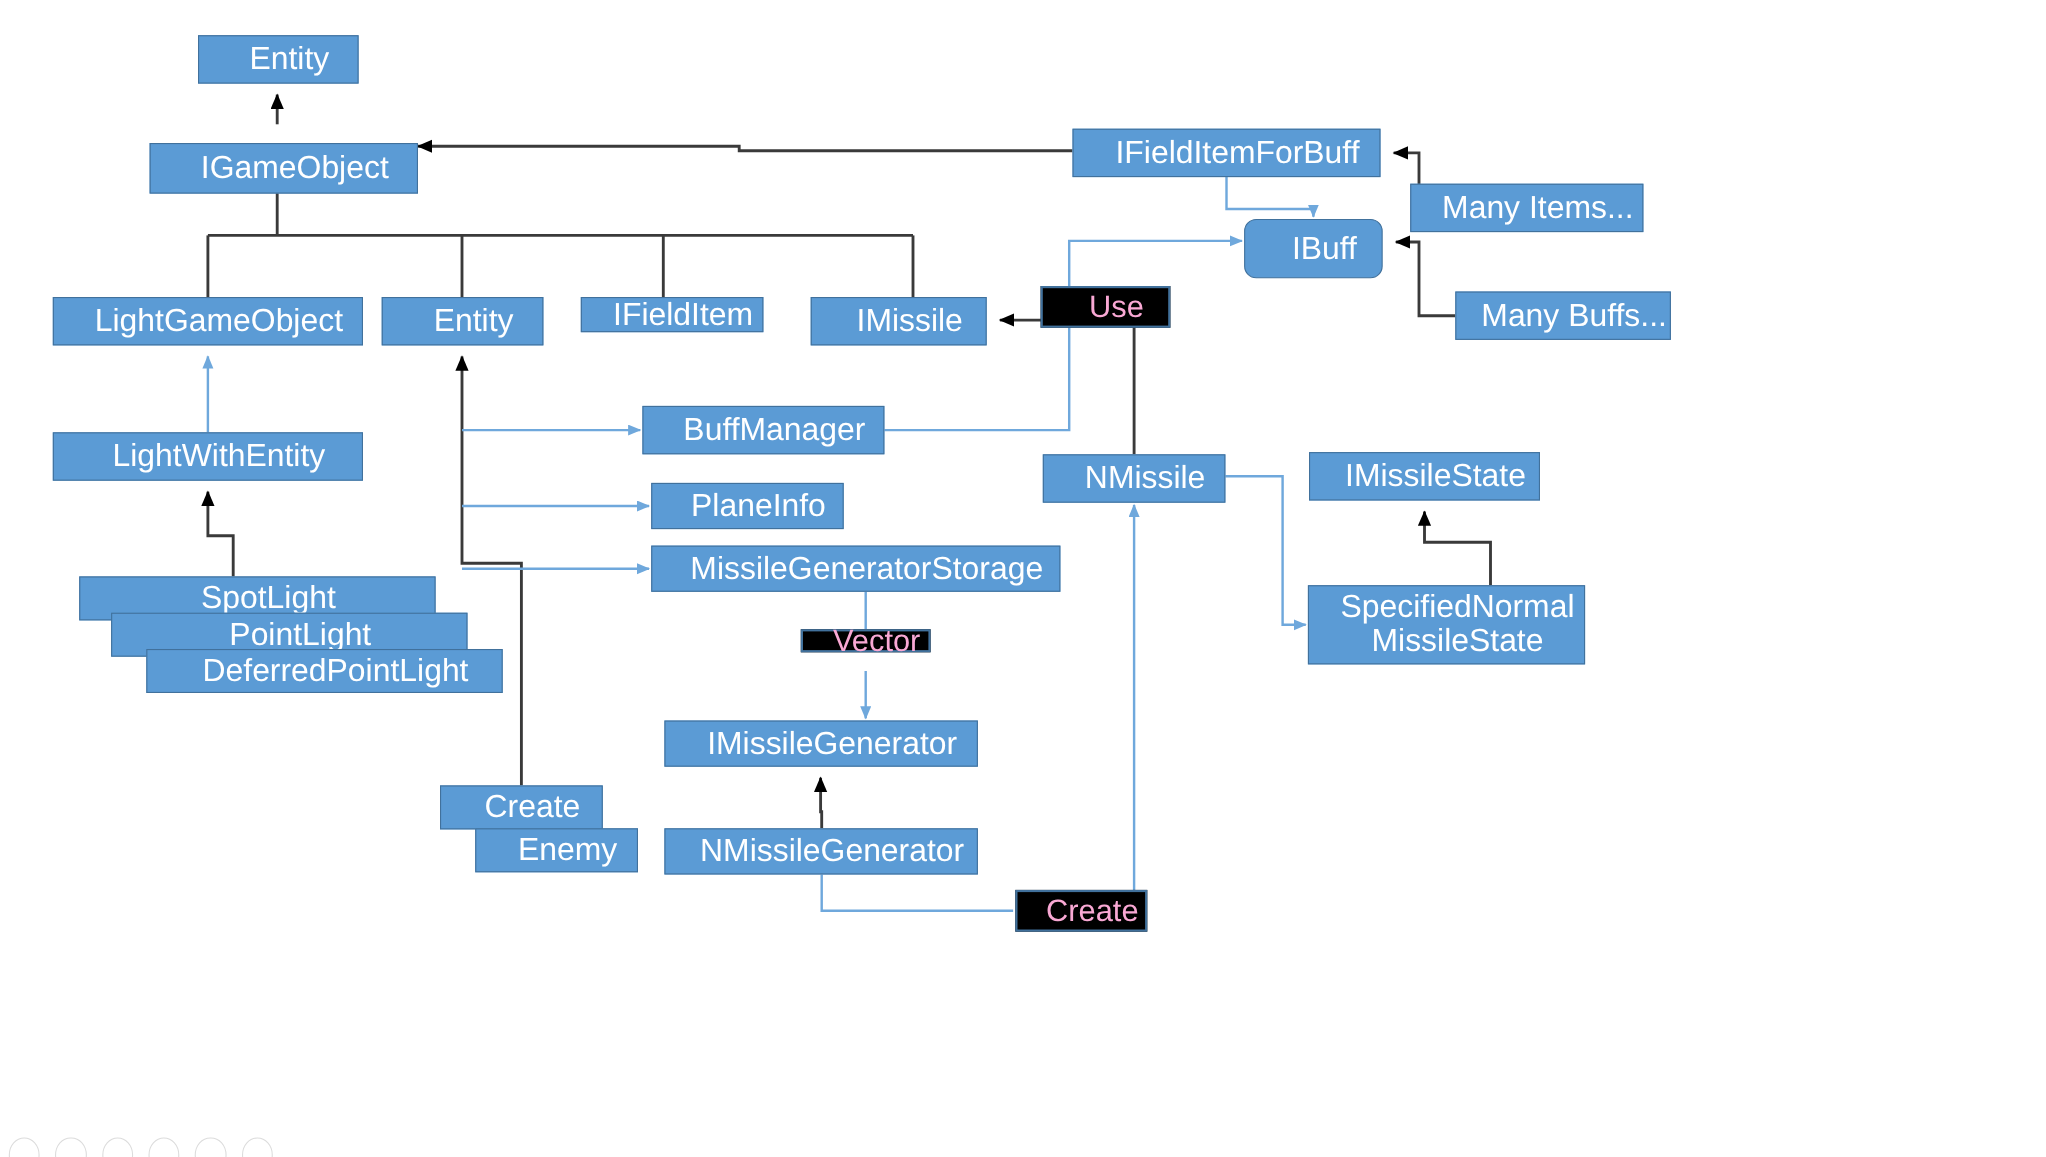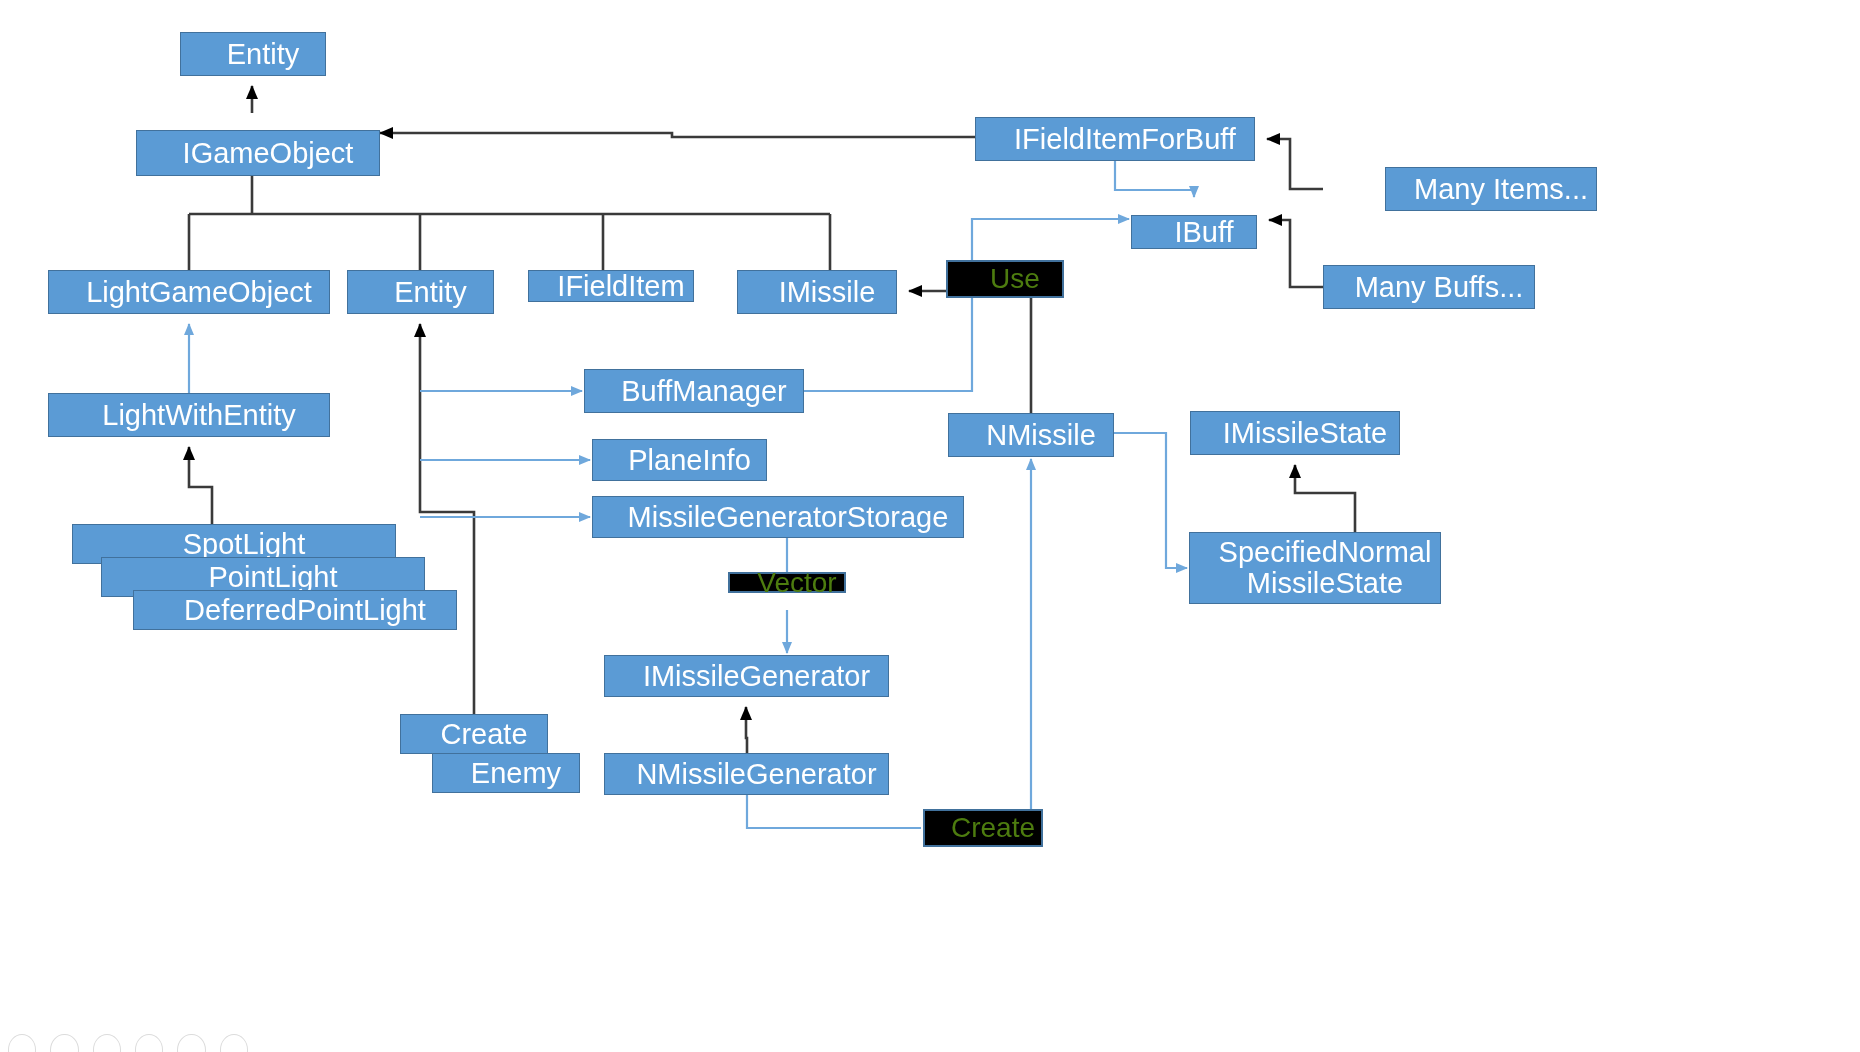--- a/index.html
+++ b/index.html
@@ -35,21 +35,21 @@
     font-size: 29px;
     font-weight: 400;
     line-height: 1.12;
     white-space: pre-line;
     z-index: 5;
     padding-left: 20px;
   }
   .node.label-box {
     background: #000000;
     border: 2px solid #41719C;
-    color: #4d7c0f;
+    color: #f9a8d4;
     font-size: 28px;
     z-index: 8;
   }
   .node.two-line { line-height: 1.08; }
   .corner-dots {
     position: absolute;
     left: 8px;
     bottom: -16px;
     width: 240px;
     height: 34px;
@@ -130,23 +130,23 @@
 
       <path d="M747,795 L747,828 L921,828"></path>
       <path d="M1031,809 L1031,459" marker-end="url(#arrow-blue)"></path>
     </g>
   </svg>
 
   <div id="nodes">
       <div class="node" style="left: 180px; top: 32px; width: 146px; height: 44px;">Entity</div>
       <div class="node" style="left: 136px; top: 130px; width: 244px; height: 46px;">IGameObject</div>
       <div class="node" style="left: 975px; top: 117px; width: 280px; height: 44px;">IFieldItemForBuff</div>
-      <div class="node" style="left: 1385px; top: 167px; width: 212px; height: 44px;">Many Items...</div>
-      <div class="node" style="left: 1131px; top: 215px; width: 126px; height: 34px;">IBuff</div>
-      <div class="node" style="left: 1323px; top: 265px; width: 212px; height: 44px;">Many Buffs...</div>
+      <div class="node" style="left: 1282px; top: 167px; width: 212px; height: 44px;">Many Items...</div>
+      <div class="node" style="left: 1131px; top: 199px; width: 126px; height: 54px; border-radius: 11px;">IBuff</div>
+      <div class="node" style="left: 1323px; top: 265px; width: 196px; height: 44px;">Many Buffs...</div>
       <div class="node" style="left: 48px; top: 270px; width: 282px; height: 44px; text-align: center;">LightGameObject</div>
       <div class="node" style="left: 347px; top: 270px; width: 147px; height: 44px;">Entity</div>
       <div class="node" style="left: 528px; top: 270px; width: 166px; height: 32px;">IFieldItem</div>
       <div class="node" style="left: 737px; top: 270px; width: 160px; height: 44px;">IMissile</div>
       <div class="node label-box" style="left: 946px; top: 260px; width: 118px; height: 38px;">Use</div>
       <div class="node" style="left: 584px; top: 369px; width: 220px; height: 44px;">BuffManager</div>
       <div class="node" style="left: 48px; top: 393px; width: 282px; height: 44px;">LightWithEntity</div>
       <div class="node" style="left: 1190px; top: 411px; width: 210px; height: 44px;">IMissileState</div>
       <div class="node" style="left: 948px; top: 413px; width: 166px; height: 44px;">NMissile</div>
       <div class="node" style="left: 592px; top: 439px; width: 175px; height: 42px;">PlaneInfo</div>

